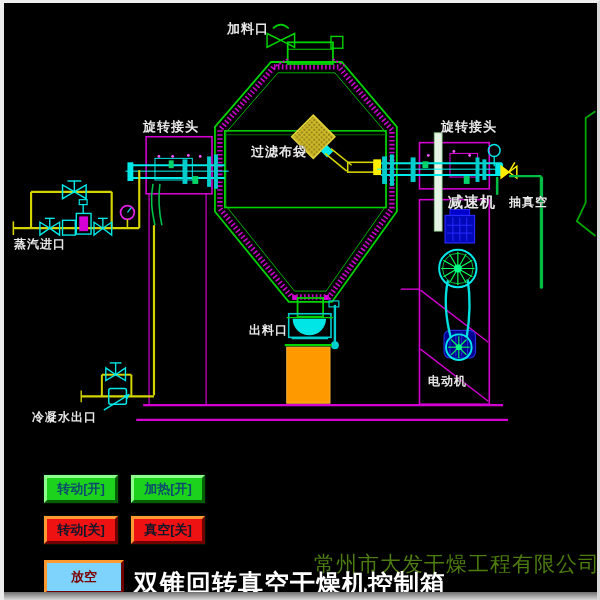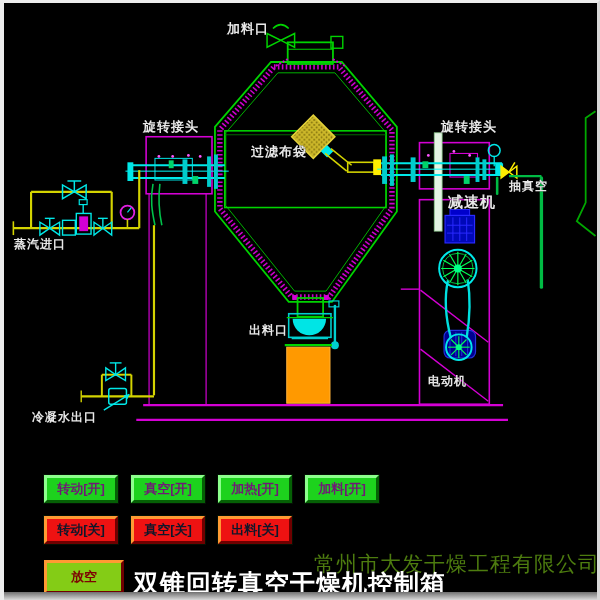--- a/index.html
+++ b/index.html
@@ -13,31 +13,31 @@
   .lbl{position:absolute;color:#e8e8e8;font-size:13px;font-weight:bold;letter-spacing:1px;white-space:nowrap;text-shadow:0 0 1px #000;}
   .lbl.small{font-size:12px;}
   .lbl.tiny{font-size:15px;}
   .btn-row{position:absolute;left:40px;display:flex;gap:13px;}
   .hbtn{
     width:74px;height:28px;display:flex;align-items:center;justify-content:center;
     font-size:13px;font-weight:bold;box-sizing:border-box;cursor:pointer;
     border:3px solid;box-shadow:0 0 0 1px #041004;
   }
   .hbtn.on{
-    background:#1dd21d;color:#701a75;
+    background:#1dd21d;color:#0c4a6e;
     border-color:#8dff8d #056005 #056005 #8dff8d;
   }
   .hbtn.off{
     background:#ee1212;color:#0f172a;
     border-color:#ff9a33 #6f0000 #6f0000 #ff9a33;
   }
   .vent{
     position:absolute;left:40px;top:557px;width:80px;height:34px;
     display:flex;align-items:center;justify-content:center;
-    background:#84cc16;color:#7d0303;font-size:13px;font-weight:bold;
+    background:#7dd3fc;color:#7d0303;font-size:13px;font-weight:bold;
     border:3px solid;border-color:#ff9a33 #6f0000 #6f0000 #ff9a33;box-sizing:border-box;cursor:pointer;
   }
   .title{
     position:absolute;left:130px;top:540px;width:300px;height:36px;
     color:#fff;font-size:25px;font-weight:bold;letter-spacing:1px;z-index:3;white-space:nowrap;margin-top:24px;
   }
   .watermark{
     position:absolute;left:310px;top:547px;color:#4d7c0f;font-size:21px;
     letter-spacing:1px;z-index:2;white-space:nowrap;
   }
@@ -276,36 +276,33 @@
     <g fill="none">
       <polyline points="600,110 590,117 590,203 581,222 600,237" stroke="#00a800" stroke-width="1.8"></polyline>
     </g>
   </svg>
 
   <div class="lbl" style="left:223px;top:17px">加料口</div>
   <div class="lbl" style="left:139px;top:115px">旋转接头</div>
   <div class="lbl" style="left:437px;top:115px">旋转接头</div>
   <div class="lbl" style="left:247px;top:140px">过滤布袋</div>
   <div class="lbl small" style="left:10px;top:233px">蒸汽进口</div>
-  <div class="lbl small" style="left:505px;top:175px">抽真空</div>
+  <div class="lbl small" style="left:505px;top:191px">抽真空</div>
   <div class="lbl tiny" style="left:444px;top:190px">减速机</div>
   <div class="lbl small" style="left:28px;top:406px">冷凝水出口</div>
   <div class="lbl small" style="left:245px;top:319px">出料口</div>
   <div class="lbl small" style="left:424px;top:370px">电动机</div>
 
   <div class="btn-row" style="top:472px">
     <div class="hbtn on">转动[开]</div>
-    <div class="hbtn on">真空[开]</div>
     <div class="hbtn on">加热[开]</div>
-    <div class="hbtn on">加料[开]</div>
   </div>
   <div class="btn-row" style="top:513px">
     <div class="hbtn off">转动[关]</div>
     <div class="hbtn off">真空[关]</div>
-    <div class="hbtn off">出料[关]</div>
   </div>
 
   <div class="vent">放空</div>
 
   <div class="watermark">常州市大发干燥工程有限公司</div>
   <div class="title">双锥回转真空干燥机控制箱</div>
 
   <div class="bottom-strip"></div>
 </div>
 

